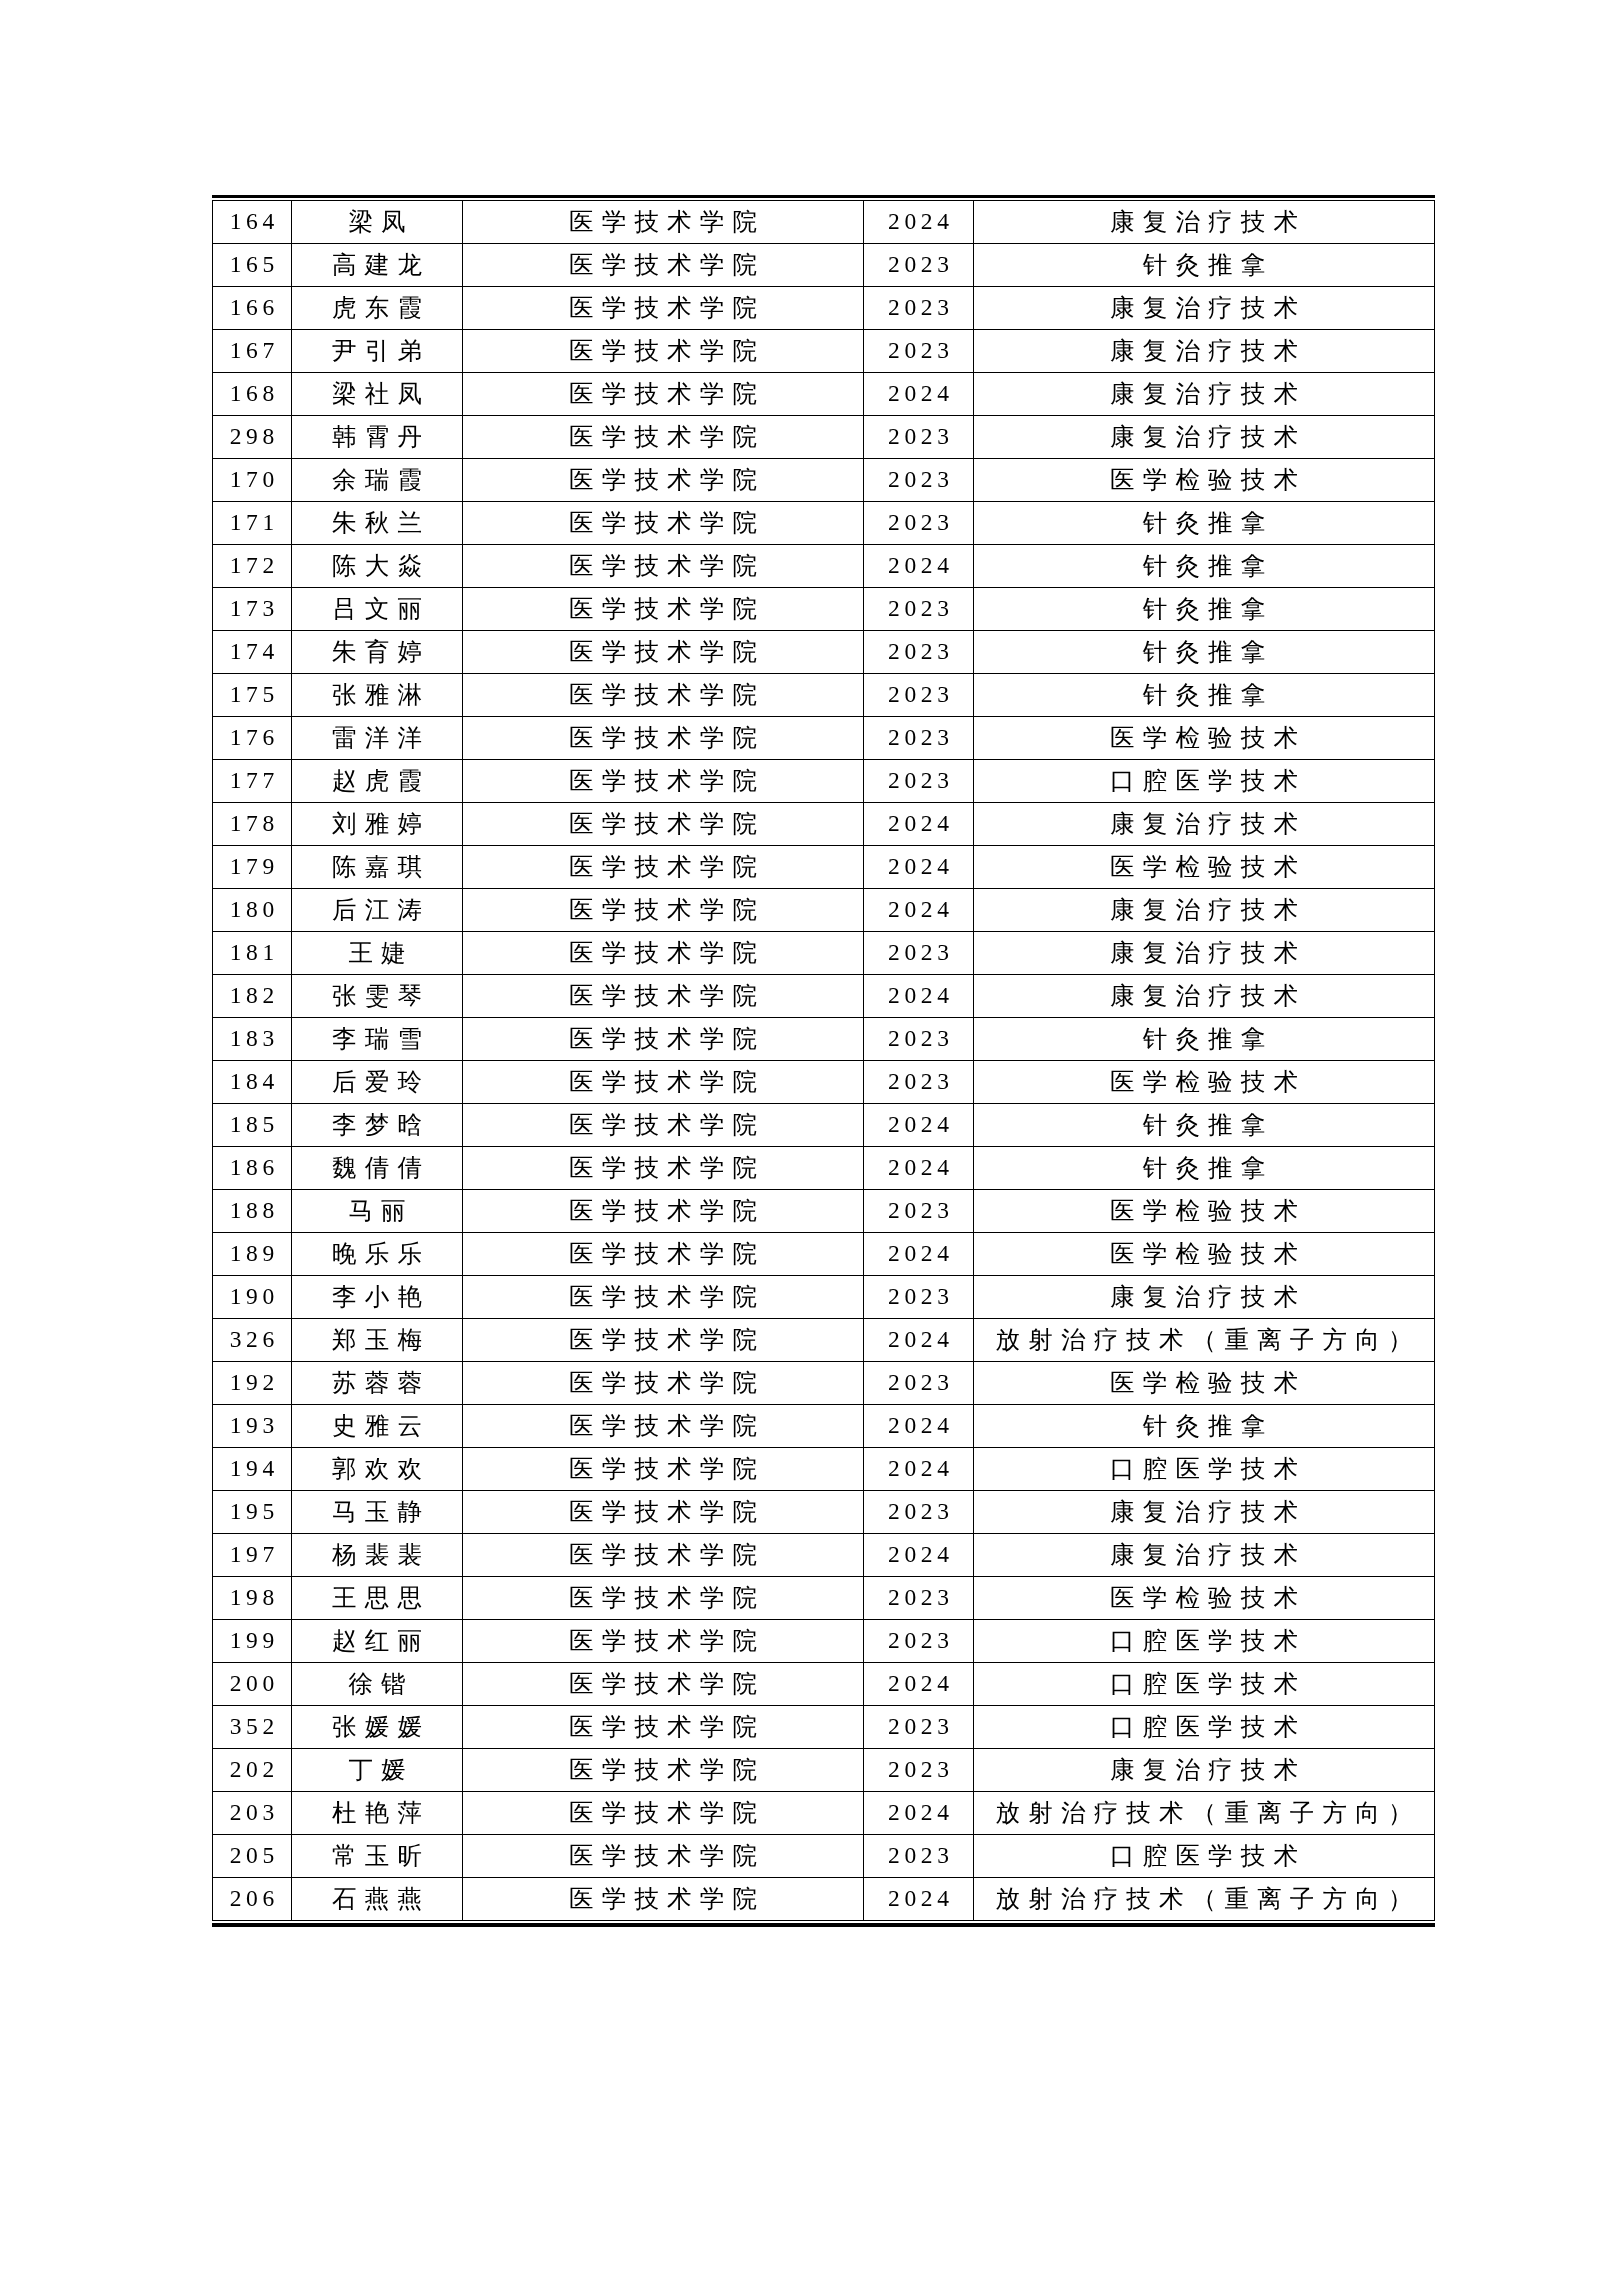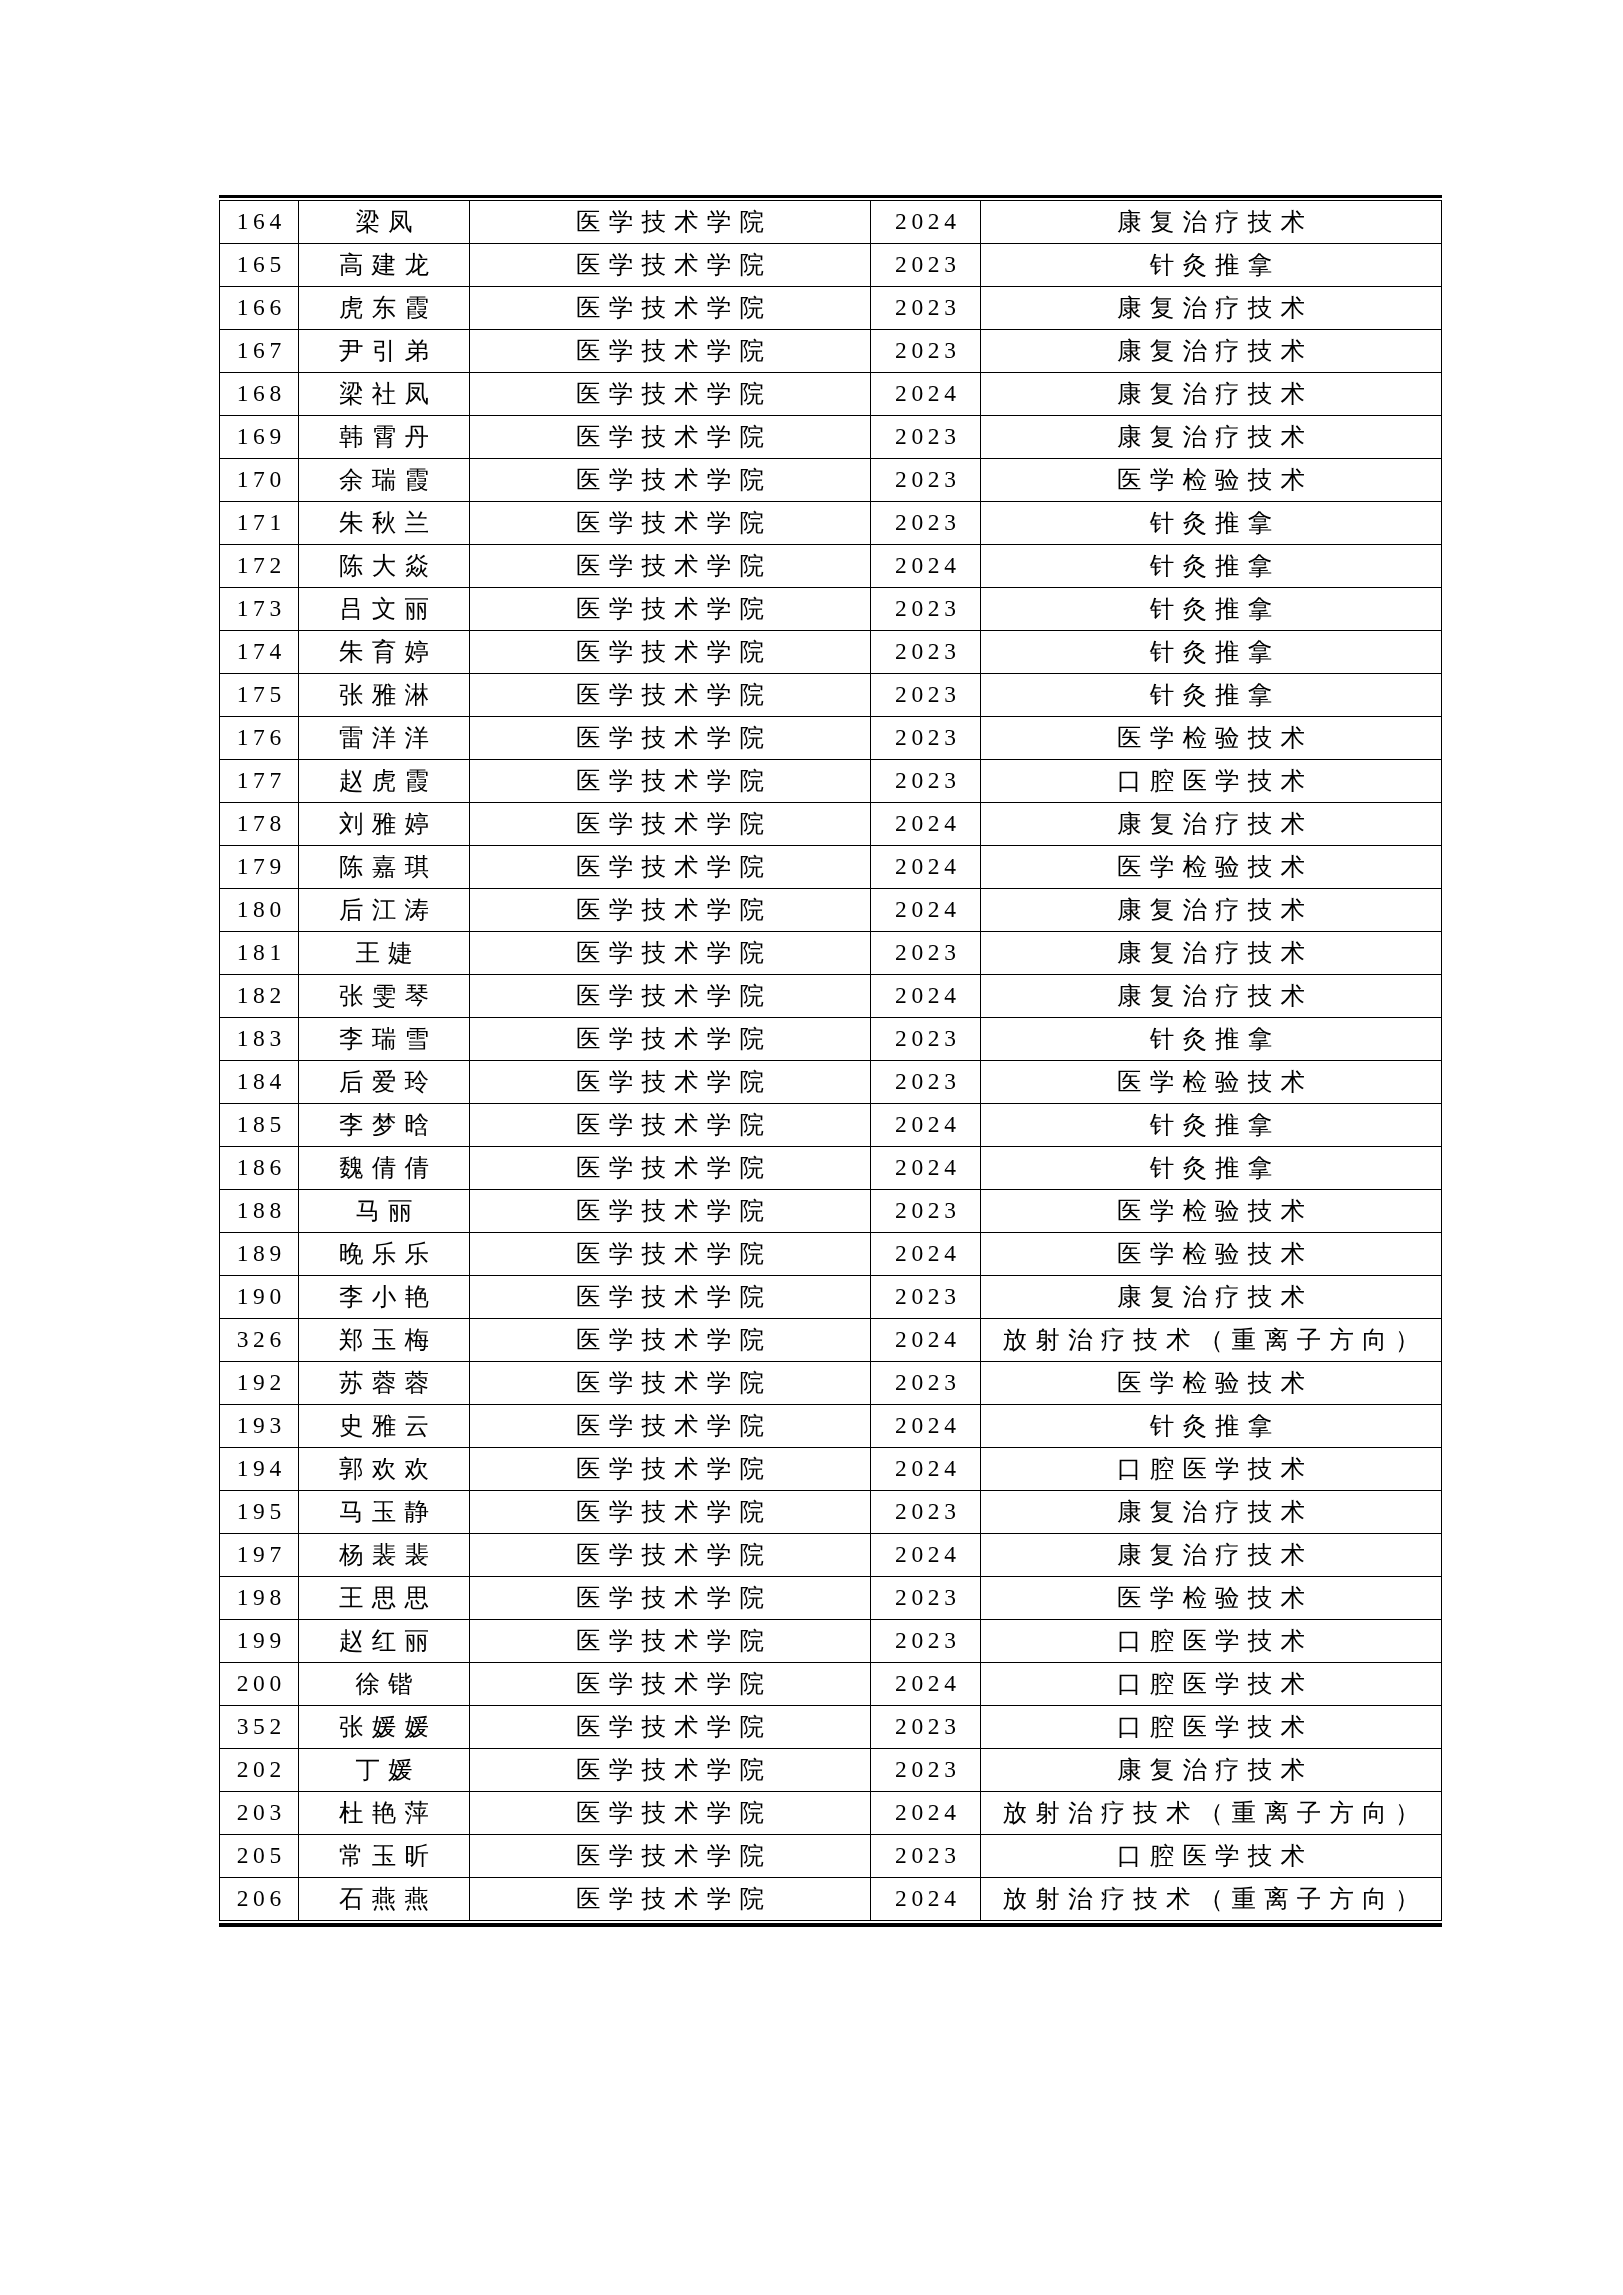--- a/index.html
+++ b/index.html
@@ -10,21 +10,21 @@
     position: relative;
     width: 1623px;
     height: 2295px;
     background: #ffffff;
     font-family: "Liberation Serif", "DejaVu Serif", serif;
     color: #000000;
     overflow: hidden;
   }
   .table-wrap {
     position: absolute;
-    left: 219px;
+    left: 212px;
     top: 195px;
     width: 1223px;
     border-top: 3.6px solid #000;
     border-bottom: 4.6px solid #000;
     padding: 1.5px 0 2px 0;
     box-sizing: content-box;
   }
   table.roster {
     width: 100%;
     border-collapse: collapse;
@@ -93,21 +93,21 @@
     <td class="zh">康复治疗技术</td>
   </tr>
           <tr>
     <td class="num">168</td>
     <td class="zh">梁社凤</td>
     <td class="zh">医学技术学院</td>
     <td class="num">2024</td>
     <td class="zh">康复治疗技术</td>
   </tr>
           <tr>
-    <td class="num">169</td>
+    <td class="num">298</td>
     <td class="zh">韩霄丹</td>
     <td class="zh">医学技术学院</td>
     <td class="num">2023</td>
     <td class="zh">康复治疗技术</td>
   </tr>
           <tr>
     <td class="num">170</td>
     <td class="zh">余瑞霞</td>
     <td class="zh">医学技术学院</td>
     <td class="num">2023</td>

